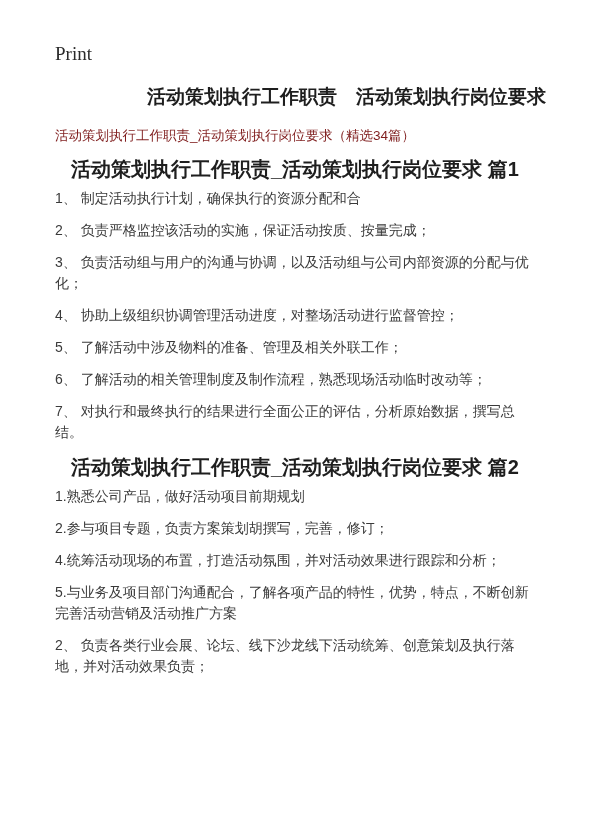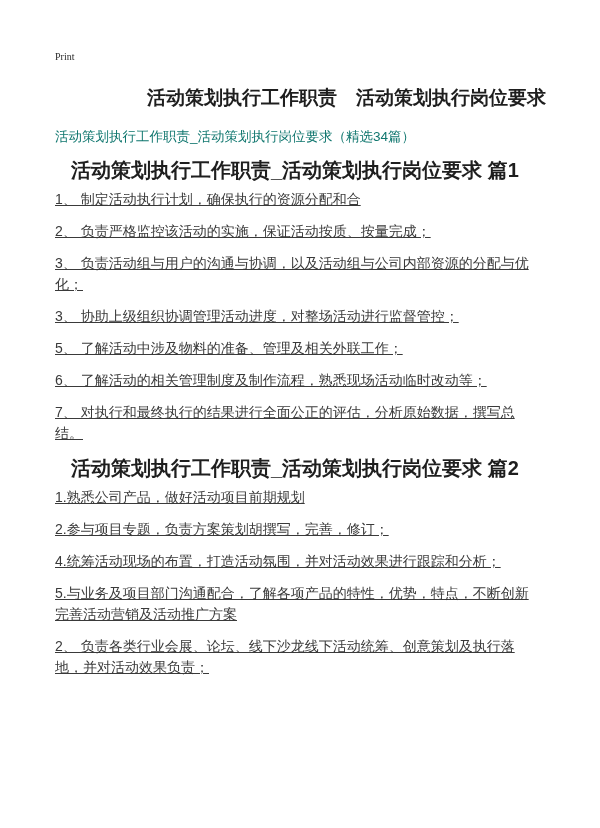--- a/index.html
+++ b/index.html
@@ -15,74 +15,73 @@
   }
   .page {
     box-sizing: border-box;
     width: 600px;
     height: 828px;
     padding: 46px 54px 0 55px;
     background: #ffffff;
   }
   .print-label {
     font-family: "Liberation Serif", serif;
-    font-size: 10px;
+    font-size: 19px;
     line-height: 16px;
     color: #2b2b2b;
     display: inline-block;
     cursor: pointer;
   }
   h1.doc-title {
     margin: 20px 0 0 0;
     text-align: right;
     font-size: 19px;
     line-height: 26px;
     font-weight: bold;
     color: #1e1e1e;
   }
   p.doc-subtitle {
     margin: 17px 0 0 0;
     font-size: 13.5px;
     line-height: 18px;
-    color: #0f766e;
+    color: #7f1d1d;
     font-weight: normal;
   }
   h2.section-heading {
     margin: 14px 0 9px 16px;
     font-size: 20px;
     line-height: 20px;
     font-weight: bold;
     color: #1e1e1e;
   }
   p.item {
     margin: 0 12px 11px 0;
     font-size: 14px;
     line-height: 21px;
     color: #3a3a3a;
     word-break: break-all;
-    text-decoration: underline;
   }
 </style>
 </head>
 <body>
 
 <div class="page">
 
   <span class="print-label">Print</span>
 
   <h1 class="doc-title">活动策划执行工作职责　活动策划执行岗位要求</h1>
 
   <p class="doc-subtitle">活动策划执行工作职责_活动策划执行岗位要求（精选34篇）</p>
 
   
   <h2 class="section-heading">活动策划执行工作职责_活动策划执行岗位要求 篇1</h2>
   <p class="item">1、 制定活动执行计划，确保执行的资源分配和合</p>
   <p class="item">2、 负责严格监控该活动的实施，保证活动按质、按量完成；</p>
   <p class="item">3、 负责活动组与用户的沟通与协调，以及活动组与公司内部资源的分配与优化；</p>
-  <p class="item">3、 协助上级组织协调管理活动进度，对整场活动进行监督管控；</p>
+  <p class="item">4、 协助上级组织协调管理活动进度，对整场活动进行监督管控；</p>
   <p class="item">5、 了解活动中涉及物料的准备、管理及相关外联工作；</p>
   <p class="item">6、 了解活动的相关管理制度及制作流程，熟悉现场活动临时改动等；</p>
   <p class="item">7、 对执行和最终执行的结果进行全面公正的评估，分析原始数据，撰写总结。</p>
 
   
   <h2 class="section-heading">活动策划执行工作职责_活动策划执行岗位要求 篇2</h2>
   <p class="item">1.熟悉公司产品，做好活动项目前期规划</p>
   <p class="item">2.参与项目专题，负责方案策划胡撰写，完善，修订；</p>
   <p class="item">4.统筹活动现场的布置，打造活动氛围，并对活动效果进行跟踪和分析；</p>
   <p class="item">5.与业务及项目部门沟通配合，了解各项产品的特性，优势，特点，不断创新完善活动营销及活动推广方案</p>

